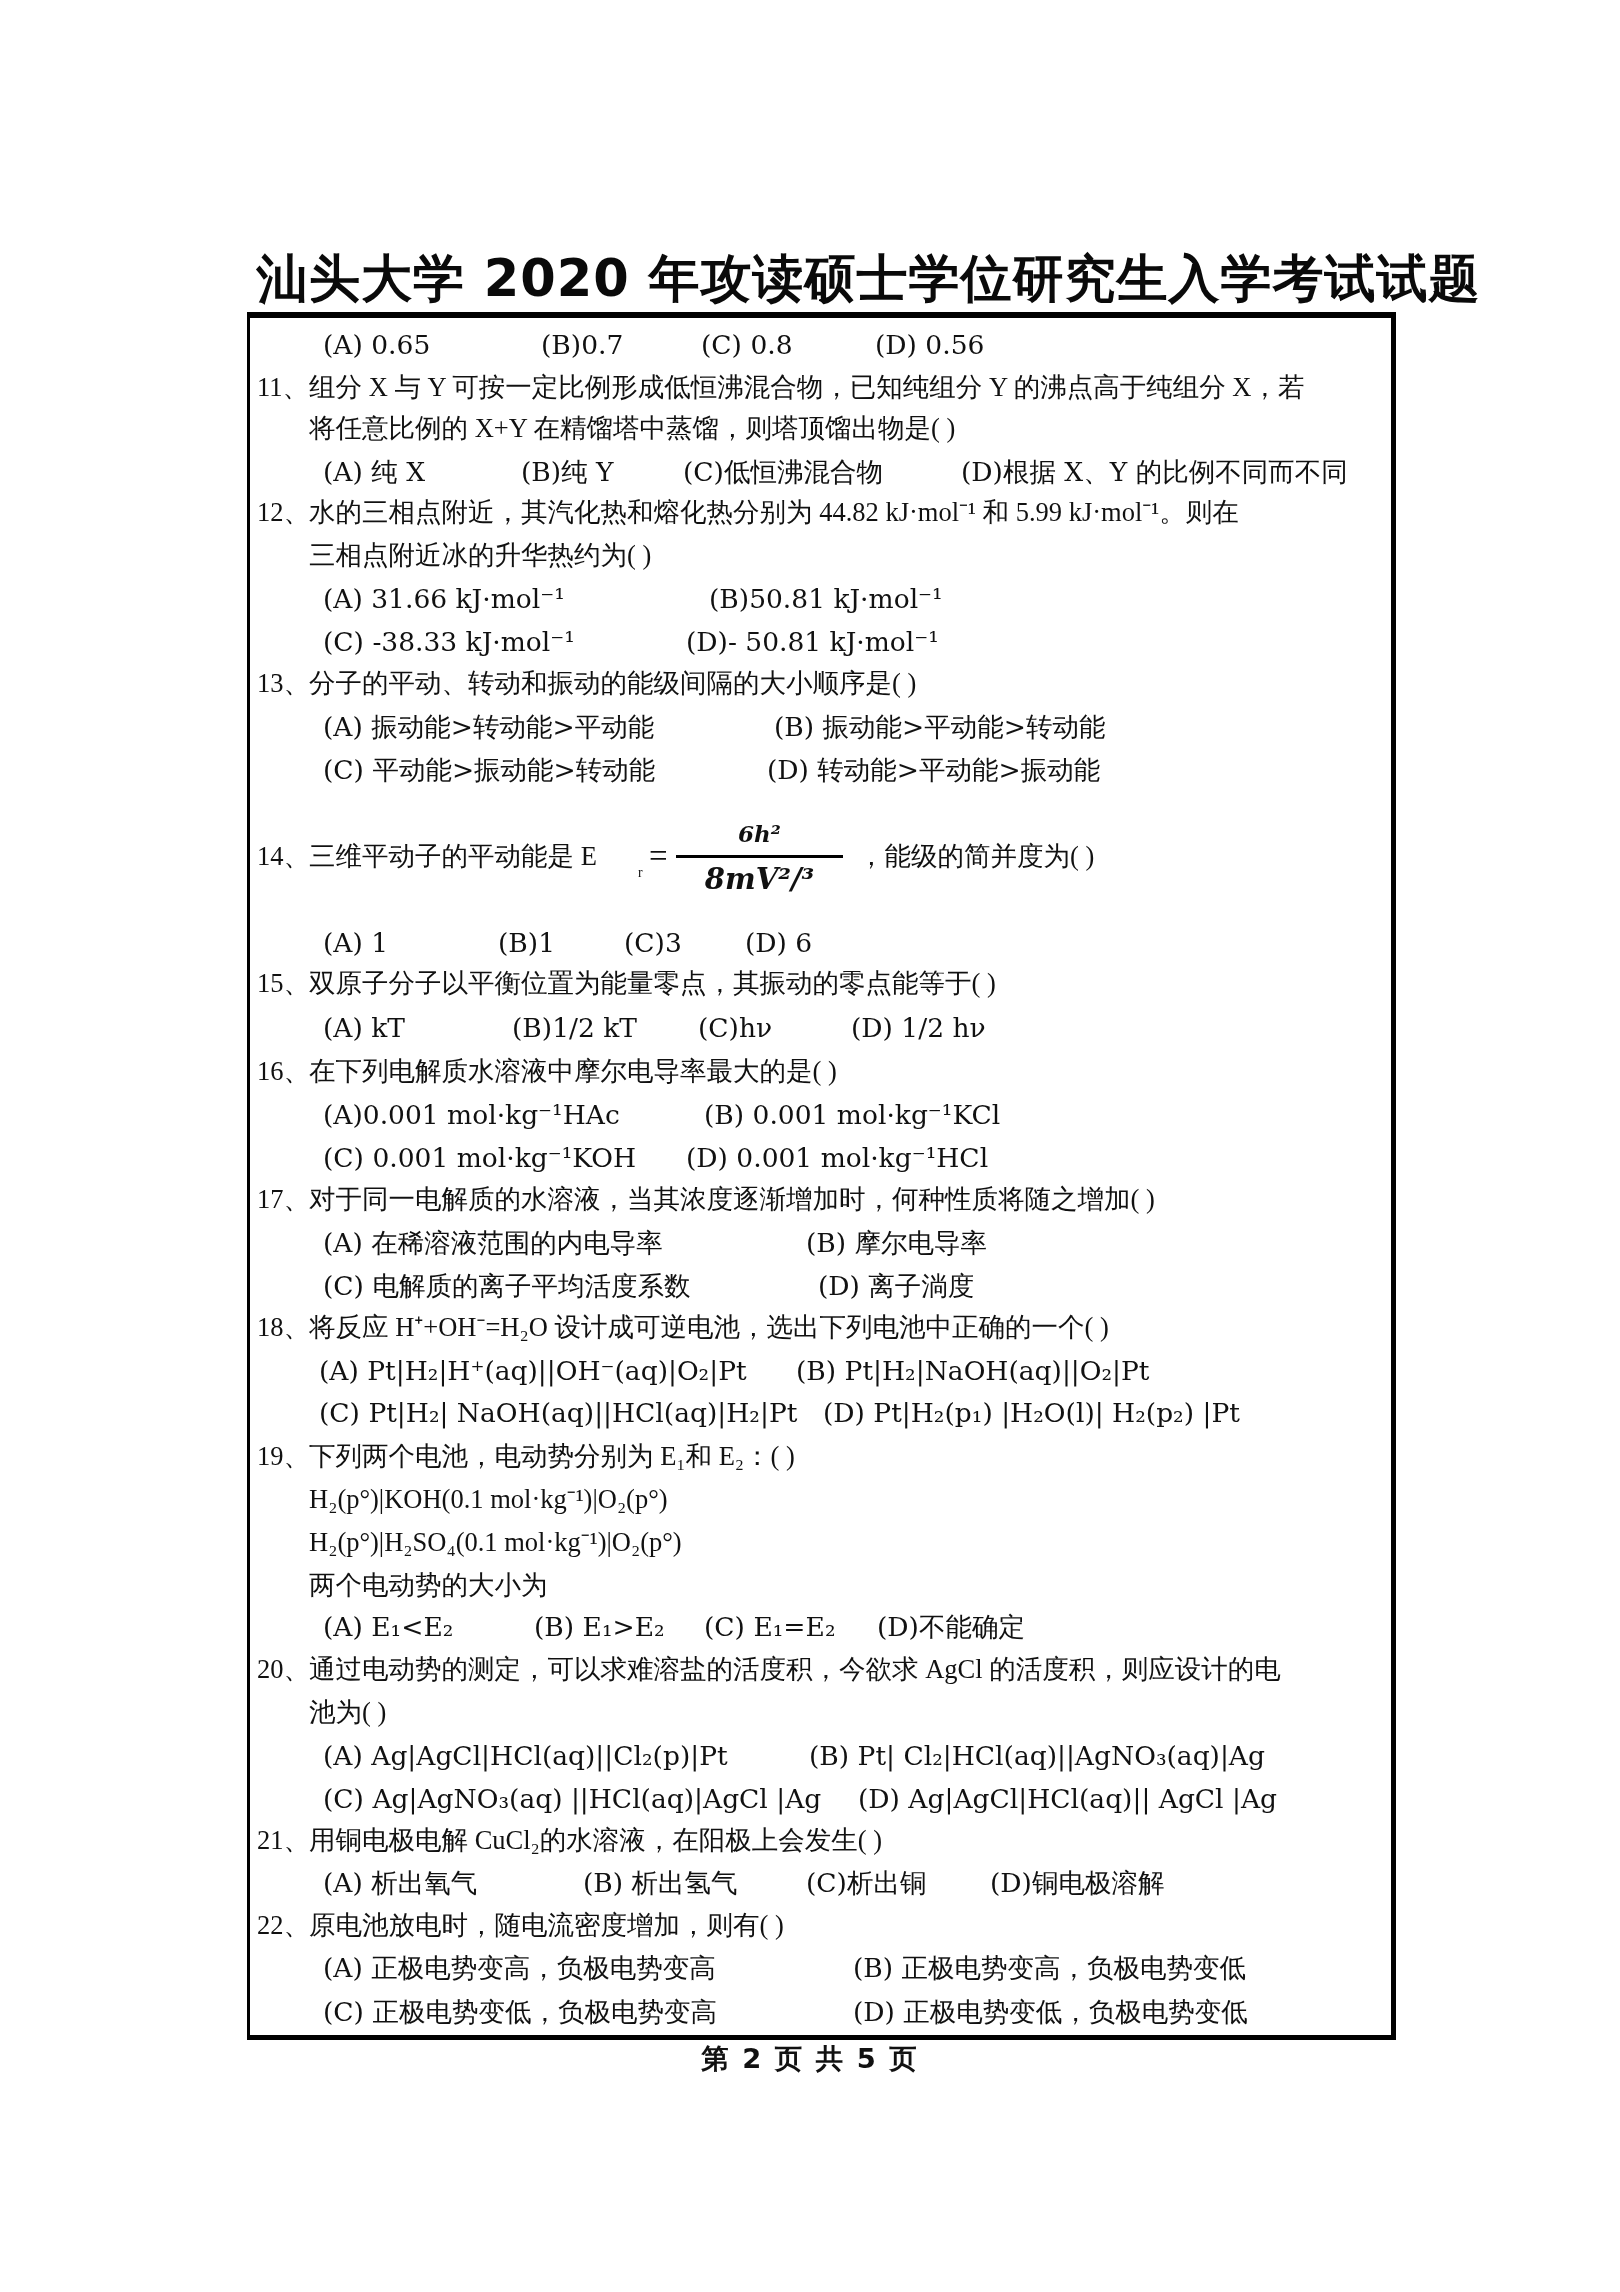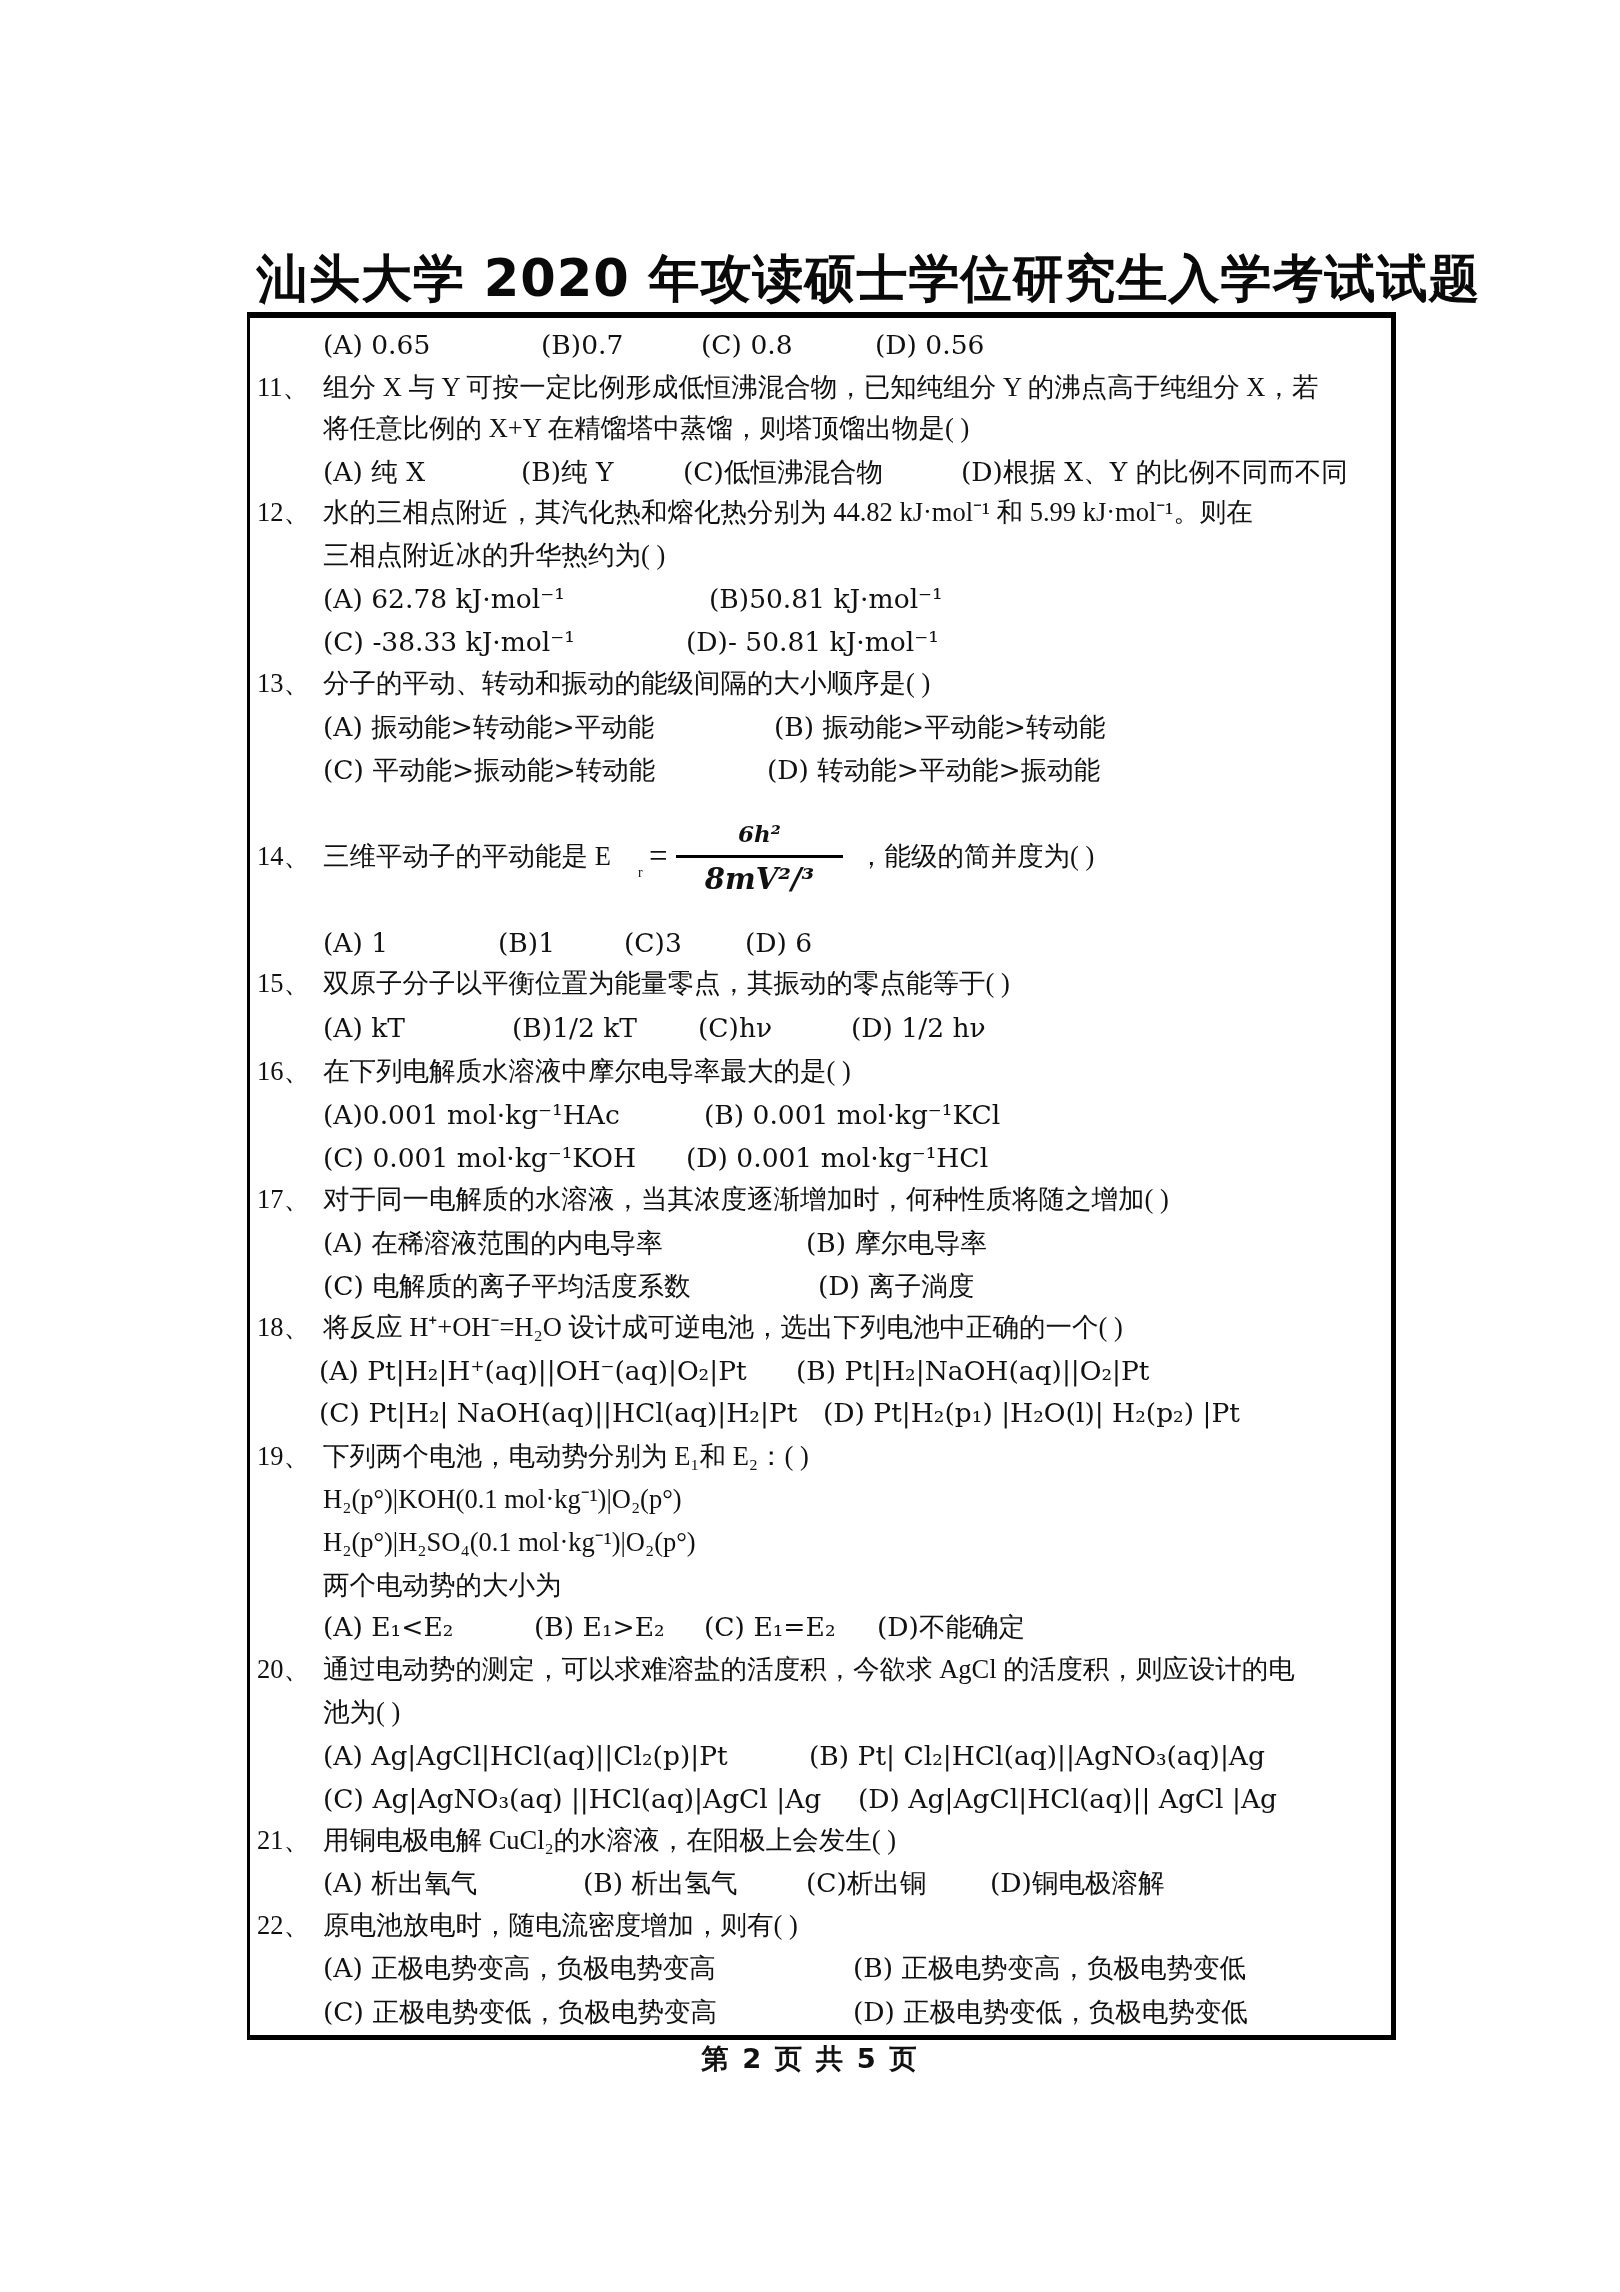--- a/index.html
+++ b/index.html
@@ -6,21 +6,21 @@
   body { width:1620px; height:2293px; position:relative; overflow:hidden;
          font-family:"DejaVu Serif", "Liberation Serif", serif; color:#111; }
   .title { position:absolute; left:257px; top:245px; width:1137px; text-align:left;
            font-family:"DejaVu Sans", "Liberation Sans", sans-serif; font-weight:bold;
            font-size:51px; letter-spacing:1px; white-space:nowrap; color:#0a0a0a; }
   .box { position:absolute; left:247px; top:312px; width:1141px; height:1717px;
          border-left:3.9px solid #000; border-right:5.9px solid #000;
          border-top:6.9px solid #000; border-bottom:5.9px solid #000; }
   .line { position:absolute; white-space:nowrap; font-size:26.5px; line-height:35px;font-family:Liberation Serif, serif; }
   .num { position:absolute; left:257px; }
-  .q { left:323px; }
+  .q { left:309px; }
   .opt { position:absolute; white-space:nowrap; font-size:26.5px; line-height:35px; }
   .frac { position:absolute; left:676px; top:814px; width:167px; text-align:center;
           font-family:"DejaVu Serif", serif; font-style:italic; font-weight:bold; }
   .frac .n { font-size:23px; display:block; line-height:39px; }
   .frac .bar { display:block; height:2.9px; background:#000; margin:2px 0; }
   .frac .d { font-size:29px; display:block; line-height:39px; }
   .footer { position:absolute; left:0; width:1620px; top:2041px; text-align:center;
             font-family:"DejaVu Sans", "Liberation Sans", sans-serif; font-weight:bold;
             font-size:27.4px; letter-spacing:2px; }
 </style>
@@ -40,21 +40,21 @@
 <span class="line q" style="top:370px">组分 X 与 Y 可按一定比例形成低恒沸混合物，已知纯组分 Y 的沸点高于纯组分 X，若</span>
 <span class="line q" style="top:411px">将任意比例的 X+Y 在精馏塔中蒸馏，则塔顶馏出物是(     )</span>
 <span class="opt" style="left:323px;top:454px">(A) 纯 X</span>
 <span class="opt" style="left:521px;top:454px">(B)纯 Y</span>
 <span class="opt" style="left:683px;top:454px">(C)低恒沸混合物</span>
 <span class="opt" style="left:961px;top:454px">(D)根据 X、Y 的比例不同而不同</span>
 
 <span class="line num" style="top:495px">12、</span>
 <span class="line q" style="top:495px">水的三相点附近，其汽化热和熔化热分别为 44.82 kJ·mol⁻¹ 和 5.99 kJ·mol⁻¹。则在</span>
 <span class="line q" style="top:538px">三相点附近冰的升华热约为(     )</span>
-<span class="opt" style="left:323px;top:581px">(A) 62.78 kJ·mol⁻¹</span>
+<span class="opt" style="left:323px;top:581px">(A) 31.66 kJ·mol⁻¹</span>
 <span class="opt" style="left:709px;top:581px">(B)50.81 kJ·mol⁻¹</span>
 <span class="opt" style="left:323px;top:624px">(C) -38.33 kJ·mol⁻¹</span>
 <span class="opt" style="left:686px;top:624px">(D)- 50.81 kJ·mol⁻¹</span>
 
 <span class="line num" style="top:666px">13、</span>
 <span class="line q" style="top:666px">分子的平动、转动和振动的能级间隔的大小顺序是(     )</span>
 <span class="opt" style="left:323px;top:709px">(A) 振动能&gt;转动能&gt;平动能</span>
 <span class="opt" style="left:774px;top:709px">(B) 振动能&gt;平动能&gt;转动能</span>
 <span class="opt" style="left:323px;top:752px">(C) 平动能&gt;振动能&gt;转动能</span>
 <span class="opt" style="left:767px;top:752px">(D) 转动能&gt;平动能&gt;振动能</span>

